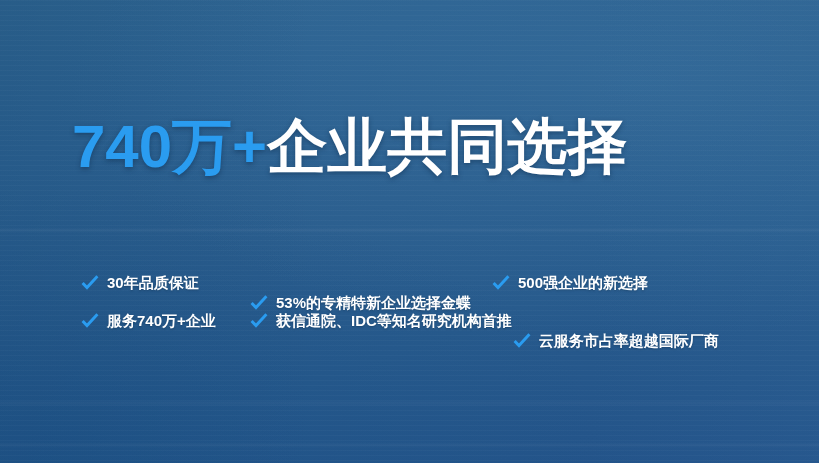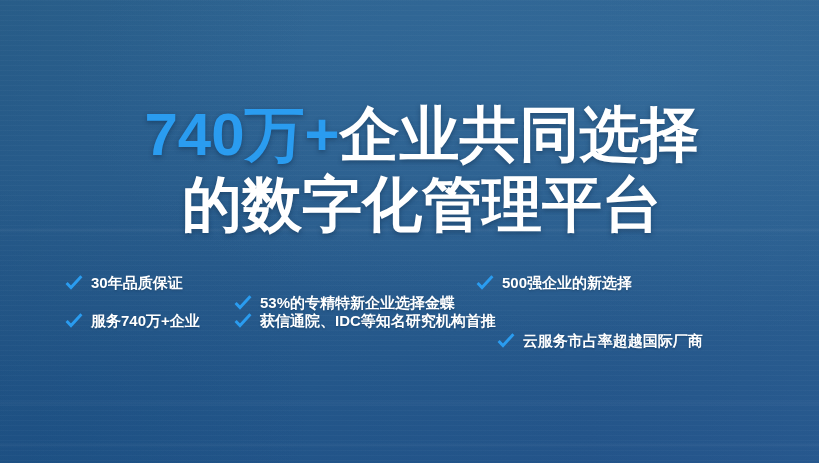--- a/index.html
+++ b/index.html
@@ -61,41 +61,40 @@
 
   .content {
     position: absolute;
     inset: 0;
   }
 
   
   .headline {
     position: absolute;
     left: 72px;
-    top: 100px;
+    top: 112px;
     width: 700px;
-    text-align: center;
   }
   .headline-line {
     font-size: 60px;
     line-height: 70px;
     font-weight: 700;
     letter-spacing: 0px;
     color: #ffffff;
     white-space: nowrap;
     text-shadow: 0 2px 5px rgba(10,40,70,0.45);
   }
   .headline-line .accent {
     color: #2a9cf0;
   }
 
   
   .features {
     position: absolute;
-    left: 64px;
+    left: 80px;
     top: 268px;
     width: 700px;
   }
   .feature-row {
     display: flex;
     align-items: flex-start;
     height: 38px;
   }
   .feature-item {
     display: flex;
@@ -129,21 +128,20 @@
 
   <div class="wash-a"></div>
   <div class="wash-b"></div>
   <div class="scanlines"></div>
   <div class="bands"></div>
 
   <div class="content">
 
     <div class="headline">
       <div class="headline-line"><span class="accent">740万+</span><span>企业共同选择</span></div>
-      <div class="headline-line">的数字化管理平台</div>
     </div>
 
     <div class="features">
 
       <div class="feature-row">
         <div class="feature-item col1">
           <svg class="check-icon" viewBox="0 0 20 20" aria-hidden="true">
             <path d="M2.6 9.9 L7.0 14.6 L17.4 3.2" fill="none" stroke="#2a9cf0" stroke-width="2.9" stroke-linecap="butt" stroke-linejoin="miter"></path>
           </svg>
           <span class="feature-label">30年品质保证</span>

